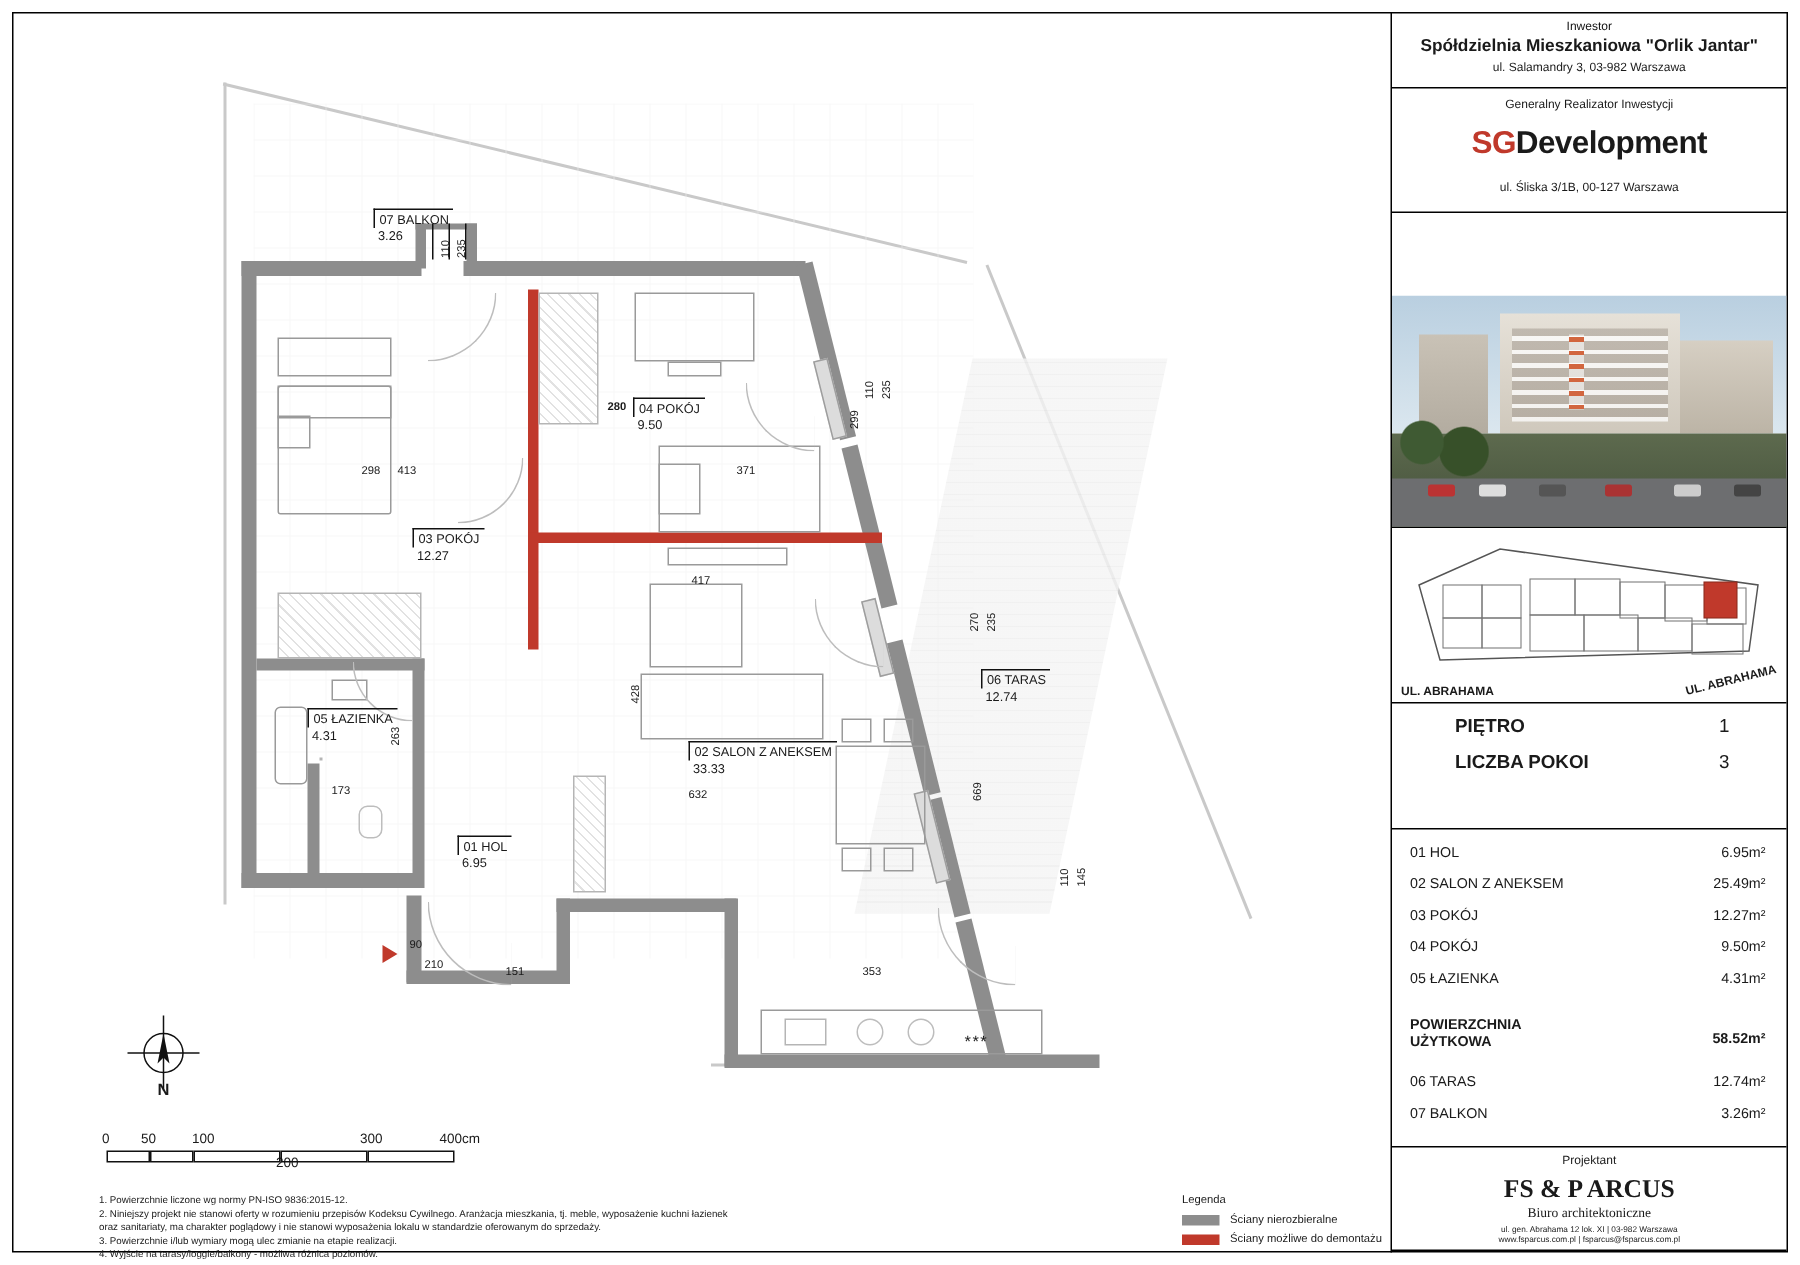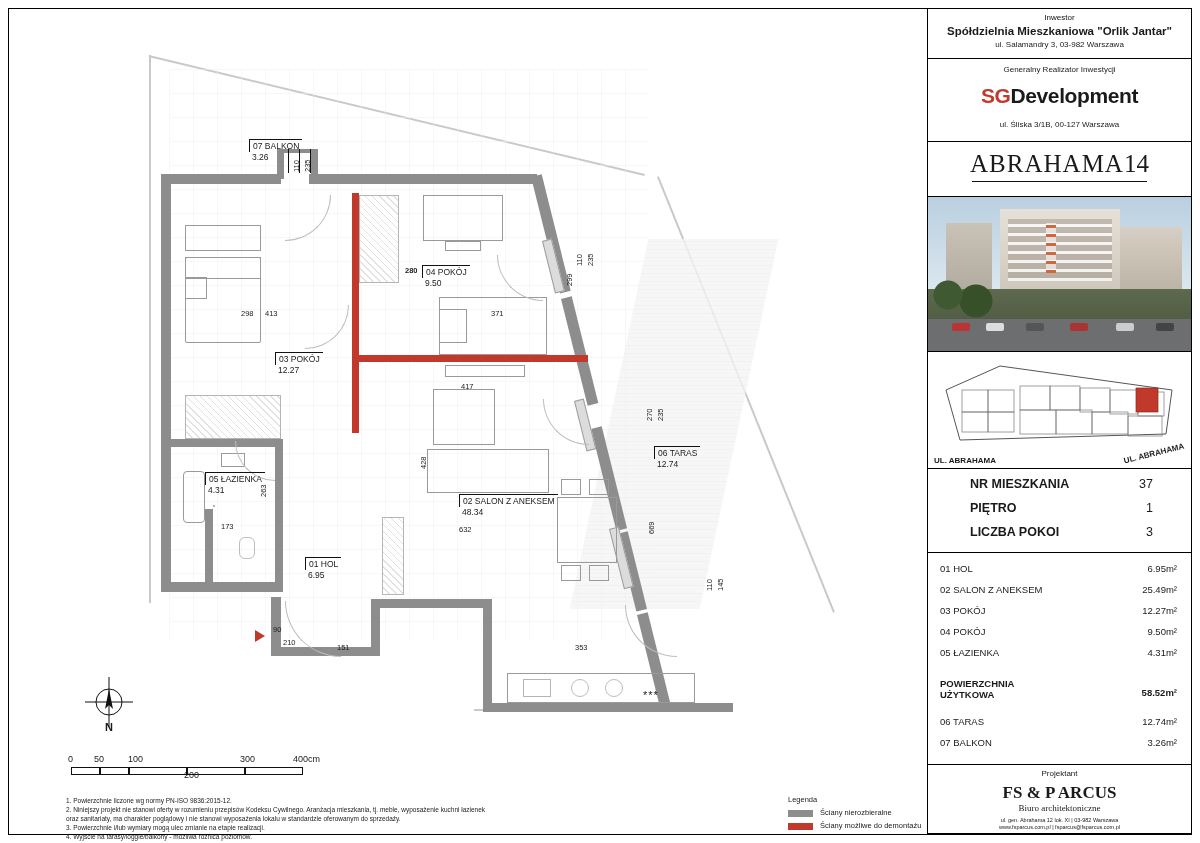--- a/index.html
+++ b/index.html
@@ -210,21 +210,21 @@
       <div class="sub">4.31</div>
     </div>
 
     <div class="rlabel" style="left:645px;top:437px;">
       <div class="hdr">06 TARAS</div>
       <div class="sub">12.74</div>
     </div>
 
     <div class="rlabel" style="left:450px;top:485px;">
       <div class="hdr">02 SALON Z ANEKSEM</div>
-      <div class="sub">48.34</div>
+      <div class="sub">33.33</div>
     </div>
 
     <div class="rlabel" style="left:296px;top:548px;">
       <div class="hdr">01 HOL</div>
       <div class="sub">6.95</div>
     </div>
 
     <div class="dimv" style="left:283px;top:163px;">110</div>
     <div class="dimv" style="left:294px;top:163px;">235</div>
     <div class="dimline" style="left:279px;top:140px;width:1px;height:24px;"></div>
@@ -314,26 +314,20 @@
     </div>
 
     <div class="sec gen ctr">
       <div class="l1">Generalny Realizator Inwestycji</div>
       <div class="sgd">
         <span class="sg">SG</span><span class="dev">Development</span>
       </div>
       <div class="l3">ul. Śliska 3/1B, 00-127 Warszawa</div>
     </div>
 
-    <div class="sec logo ctr">
-      <div>
-        <span class="logotext">ABRAHAMA</span><span class="logonum">14</span>
-      </div>
-      <div class="logounder"></div>
-    </div>
 
     <div class="sec photo">
       <div class="ph-sky"></div>
       <div class="ph-bld" style="left:18px;top:26px;width:46px;height:66px;background:linear-gradient(#c9c2b6,#b3aca0);"></div>
       <div class="ph-bld" style="left:72px;top:12px;width:120px;height:80px;background:linear-gradient(#e6e1d8,#cfc8bc);"></div>
       <div class="ph-bld" style="left:192px;top:30px;width:62px;height:62px;background:linear-gradient(#d6cfc3,#bcb4a6);"></div>
       <div class="ph-bld" style="left:80px;top:22px;width:104px;height:62px;background:repeating-linear-gradient(0deg,rgba(255,255,255,.75) 0 3px,rgba(150,140,130,.45) 3px 9px);"></div>
       <div class="ph-bld" style="left:118px;top:26px;width:10px;height:50px;background:repeating-linear-gradient(0deg,#d2663f 0 3px,rgba(255,255,255,.6) 3px 9px);"></div>
       <div class="ph-ground"></div>
       <div class="ph-bld" style="left:0;top:80px;width:70px;height:44px;background:radial-gradient(circle at 20px 18px,#3f5a33 14px,transparent 15px),radial-gradient(circle at 48px 24px,#375029 16px,transparent 17px);"></div>
@@ -369,24 +363,20 @@
           </g>
           <rect x="196" y="28" width="22" height="24" fill="#c0392b" stroke="#8c2a1e" stroke-width="0.7"></rect>
         </svg>
       </div>
       <div class="lbl1">UL. ABRAHAMA</div>
       <div class="lbl2">UL. ABRAHAMA</div>
     </div>
 
     <div class="sec nrsec">
       <div class="rowkv">
-        <div class="k">NR MIESZKANIA</div>
-        <div class="v">37</div>
-      </div>
-      <div class="rowkv">
         <div class="k">PIĘTRO</div>
         <div class="v">1</div>
       </div>
       <div class="rowkv">
         <div class="k">LICZBA POKOI</div>
         <div class="v">3</div>
       </div>
     </div>
 
     <div class="sec areas">

